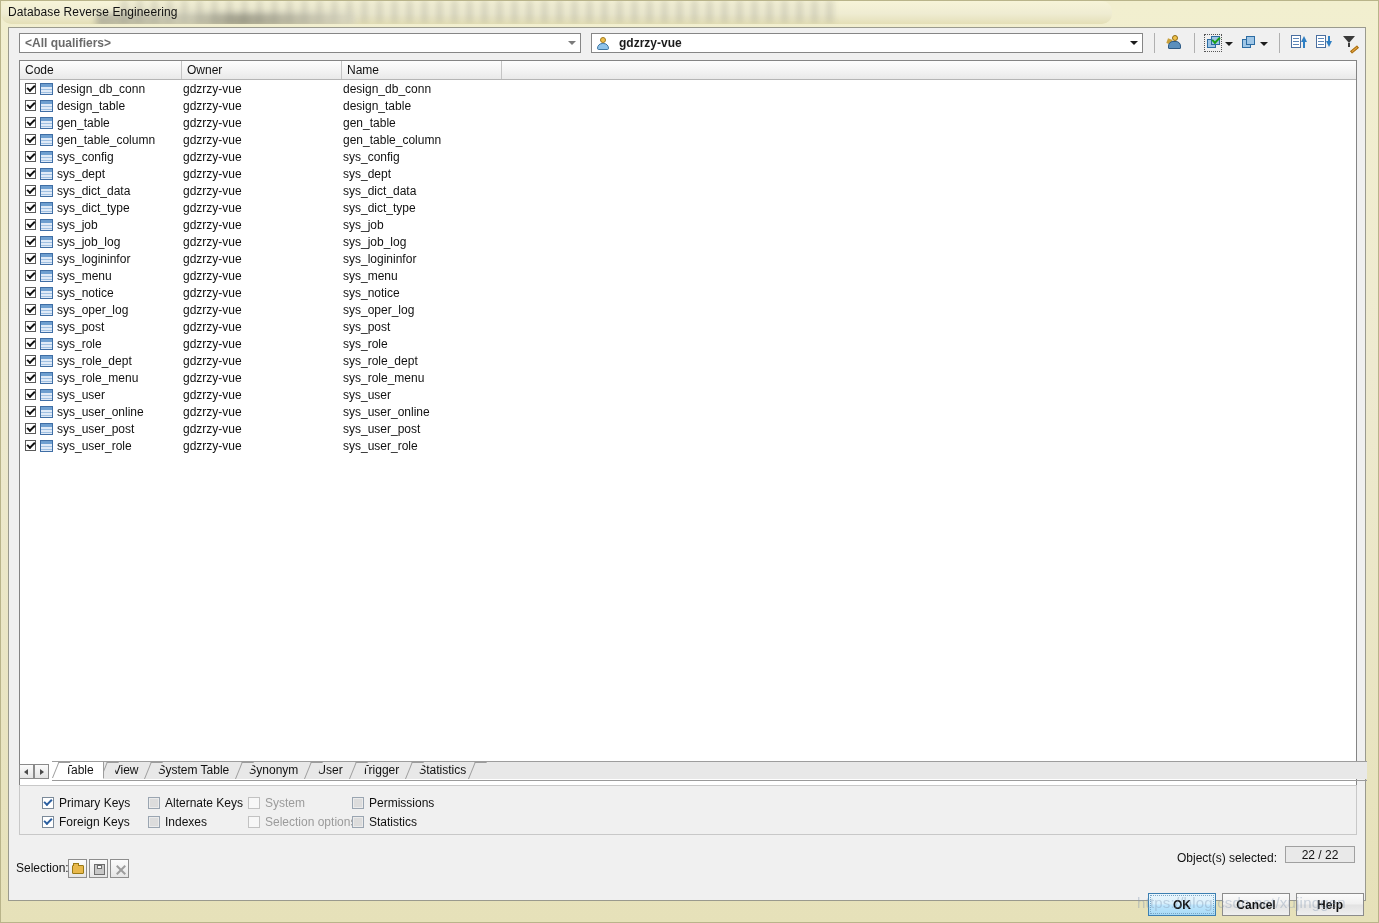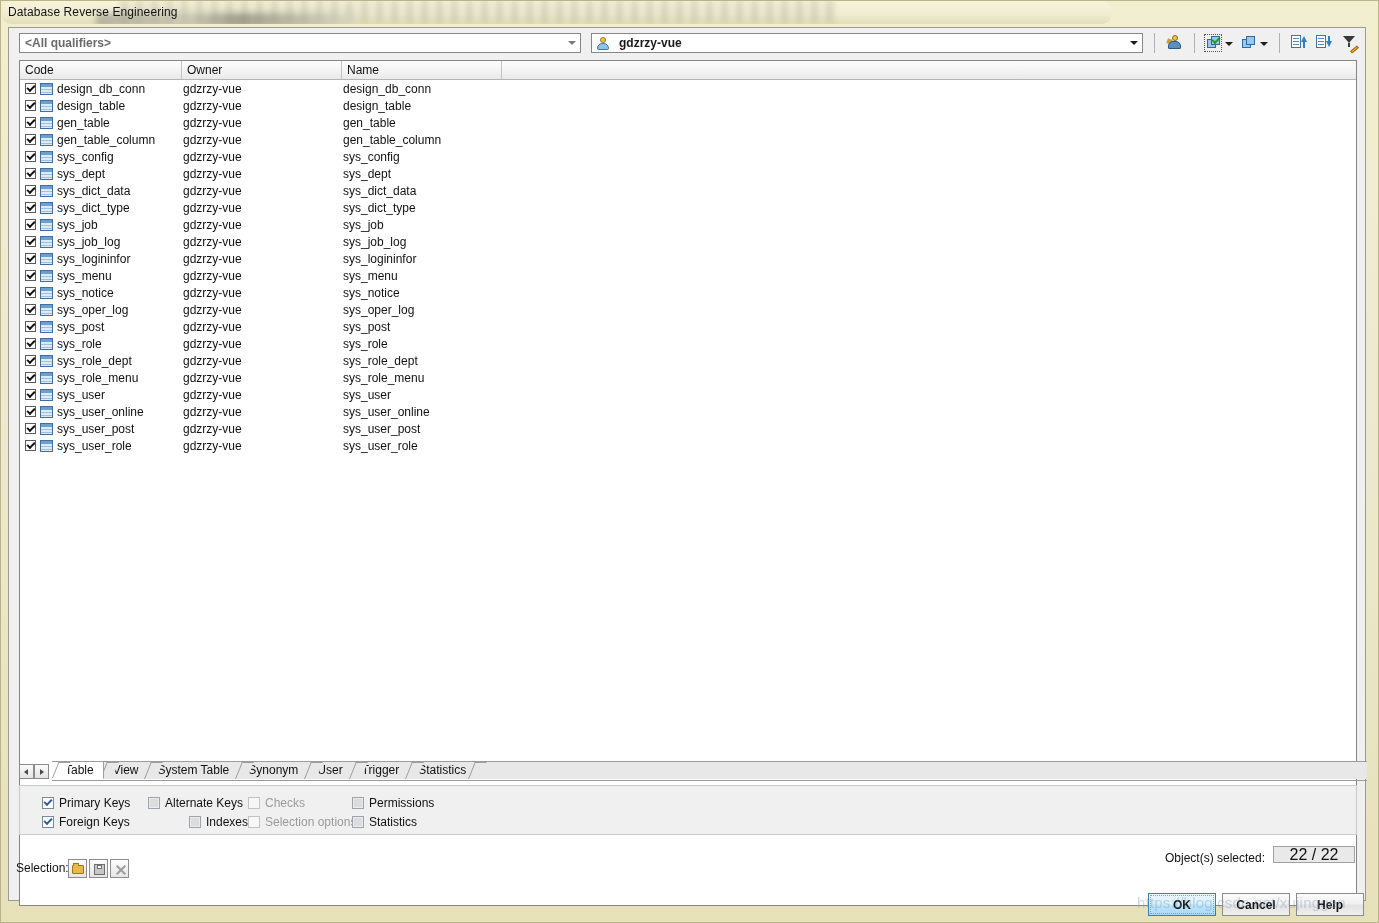--- a/index.html
+++ b/index.html
@@ -205,21 +205,21 @@
     border-radius: 5px 5px 1px 1px; background: #5b8fbc; border: 1px solid #2d5a85; box-sizing: border-box;
   }
   .ic-person .p {
     position: absolute; left: 0px; top: 4px; width: 5px; height: 5px;
     background: #c8a03a; transform: rotate(20deg);
   }
 
   
   #listpanel {
     position: absolute; left: 10px; top: 32px;
-    width: 1338px; height: 846px;
+    width: 1338px; height: 726px;
     background: #ffffff;
     border: 1px solid #848484;
     box-sizing: border-box;
   }
   #list-header {
     display: flex; height: 19px;
     background: linear-gradient(180deg,#fdfdfd 0%, #f2f2f2 60%, #e9e9e9 100%);
     border-bottom: 1px solid #b5b5b5;
     box-sizing: border-box;
   }
@@ -364,23 +364,23 @@
     content: ""; position: absolute; left: 1px; top: 1px;
     width: 6px; height: 3px;
     border-left: 2px solid #2b5fa0; border-bottom: 2px solid #2b5fa0;
     transform: rotate(-45deg);
   }
 
   
   #count-row { position: absolute; right: 10px; top: 816px; display: flex; align-items: center; }
   #count-label { font-size: 12px; color: #111; margin-right: 8px; margin-top: 7px; }
   #count-value {
-    width: 82px; height: 17px; line-height: 16px; text-align: center;
+    width: 70px; height: 17px; line-height: 16px; text-align: center;
     background: #e9e9e9; border: 1px solid #a0a0a0;
-    font-size: 16px; color: #111; box-sizing: border-box;
+    font-size: 12px; color: #111; box-sizing: border-box;
   }
   #sel-strip {
     position: absolute; left: 7px; top: 854px;
     width: 1365px; height: 26px;
     display: flex; align-items: center;
   }
   #sel-label { font-size: 12px; color: #111; width: 58px; padding-left: 8px; box-sizing: border-box; }
   #sel-combo {
     height: 19px; width: 1222px;
     background: #ffffff; border: 1px solid #868686;
@@ -782,27 +782,27 @@
           <span>Primary Keys</span>
         </div>
         <div class="opt" style="left: 22px; top: 29px;">
           <span class="box chk"></span>
           <span>Foreign Keys</span>
         </div>
         <div class="opt" style="left: 128px; top: 10px; text-align: right;">
           <span class="box grey"></span>
           <span>Alternate Keys</span>
         </div>
-        <div class="opt" style="left: 128px; top: 29px; margin-left: 41px;">
+        <div class="opt" style="left: 128px; top: 29px;">
           <span class="box grey"></span>
           <span>Indexes</span>
         </div>
         <div class="opt dis" style="left: 228px; top: 10px;">
           <span class="box"></span>
-          <span>Checks</span>
+          <span>System</span>
         </div>
         <div class="opt dis" style="left: 228px; top: 29px;">
           <span class="box"></span>
           <span>Selection options</span>
         </div>
         <div class="opt" style="left: 332px; top: 10px;">
           <span class="box grey"></span>
           <span>Permissions</span>
         </div>
         <div class="opt" style="left: 332px; top: 29px;">

